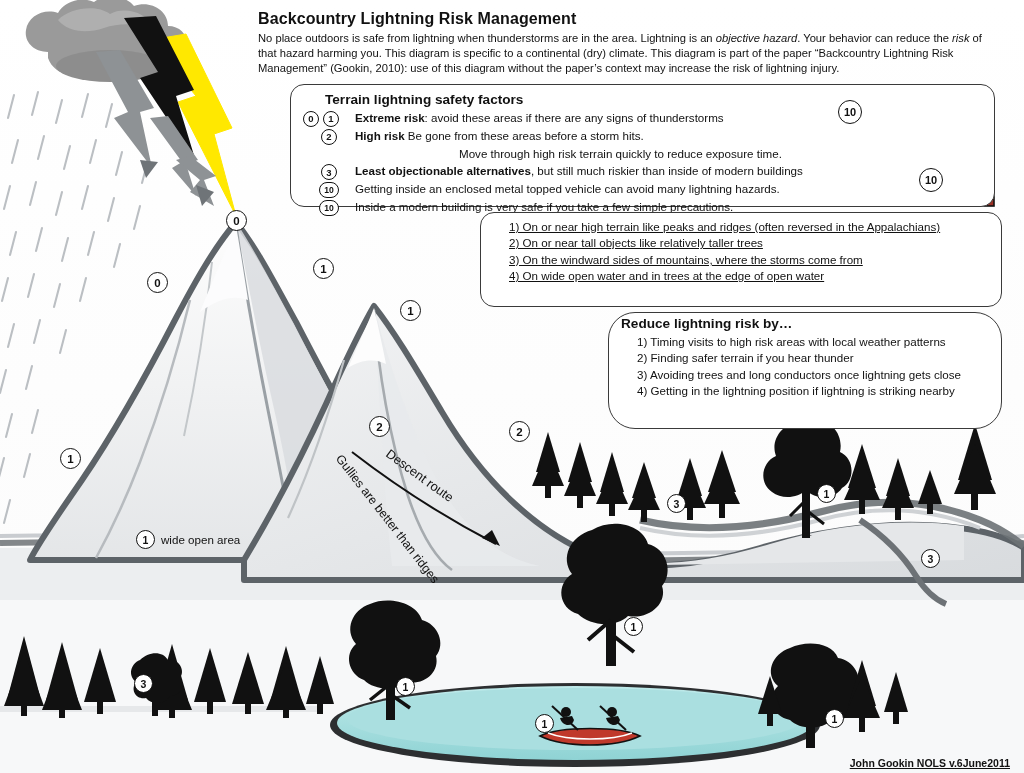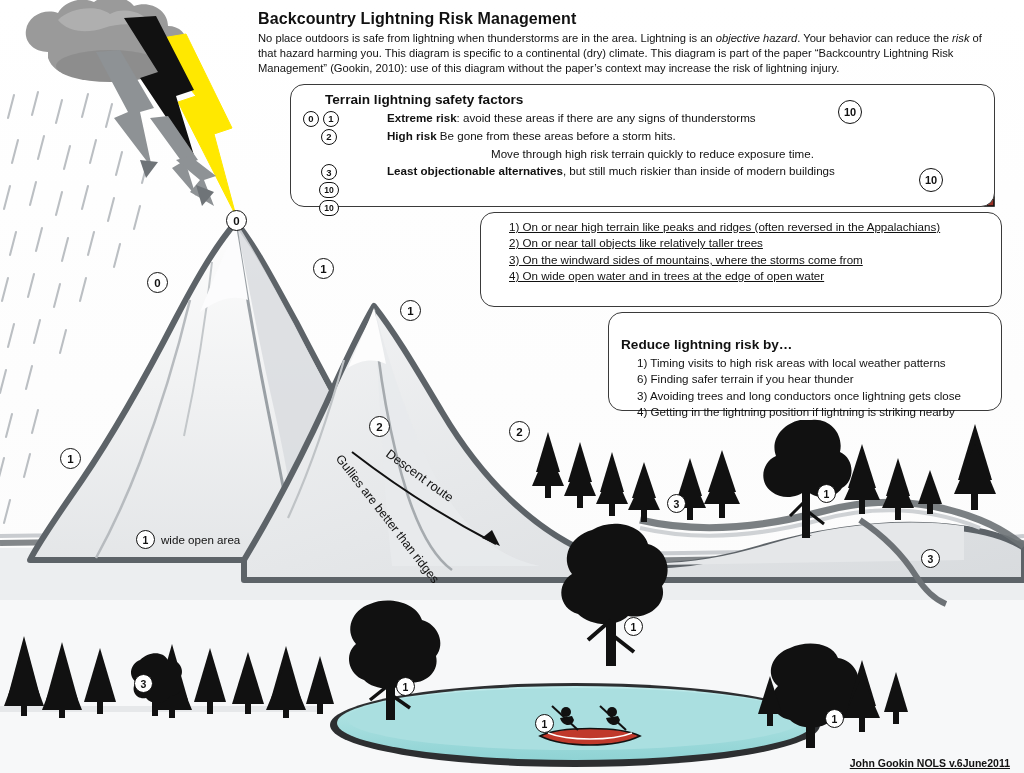--- a/index.html
+++ b/index.html
@@ -29,21 +29,21 @@
     background:#ffffff;
     border:1.6px solid #3a3a3a;
     border-radius:14px;
     box-sizing:border-box;
   }
   .panel h3{
     margin:0 0 3px 0;
     font-size:13.6px;font-weight:bold;color:#111;
   }
   .panel .line{
-    font-size:11.6px;line-height:16.4px;color:#111;margin-left:32px;
+    font-size:11.6px;line-height:16.4px;color:#111;
   }
   .panel .line b{font-weight:bold;}
 
   
   #panel-terrain{left:290px;top:84px;width:705px;height:123px;padding:7px 12px 0 12px;}
   #panel-terrain h3{margin-left:22px;}
   .factor-row{display:flex;align-items:flex-start;margin-top:1px;}
   .factor-badges{width:52px;flex:0 0 52px;display:flex;justify-content:flex-start;gap:4px;padding-top:1px;}
   .factor-text{flex:1;}
 
@@ -52,21 +52,21 @@
     display:inline-flex;align-items:center;justify-content:center;
     width:16px;height:16px;border-radius:50%;
     border:1.4px solid #111;background:#fff;
     font-size:9.5px;font-weight:bold;color:#111;line-height:1;
     box-sizing:border-box;
   }
   .badge.wide{width:20px;height:16px;border-radius:9px;font-size:8.6px;}
 
   #panel-strike{left:480px;top:212px;width:522px;height:95px;padding:6px 12px 0 12px;}
   #panel-strike .line{margin-left:16px;text-decoration:underline;}
-  #panel-reduce{left:608px;top:312px;width:394px;height:99px;padding:24px 12px 0 12px;}
+  #panel-reduce{left:608px;top:312px;width:394px;height:117px;padding:3px 12px 0 12px;border-radius:27px;}
   #panel-reduce .line{margin-left:16px;}
 
   
   .marker{
     position:absolute;
     width:21px;height:21px;border-radius:50%;
     border:1.7px solid #111;background:#fff;
     display:flex;align-items:center;justify-content:center;
     font-size:11.5px;font-weight:bold;color:#111;
     box-sizing:border-box;
@@ -402,40 +402,42 @@
       <div class="factor-badges">
         <span class="badge" style="margin-left:18px">3</span>
       </div>
       <div class="line factor-text"><b>Least objectionable alternatives</b><span>, but still much riskier than inside of modern buildings</span></div>
     </div>
 
     <div class="factor-row">
       <div class="factor-badges">
         <span class="badge wide" style="margin-left:16px">10</span>
       </div>
+      <div class="line factor-text">Getting inside an enclosed metal topped vehicle can avoid many lightning hazards.</div>
     </div>
 
     <div class="factor-row">
       <div class="factor-badges">
         <span class="badge wide" style="margin-left:16px">10</span>
       </div>
+      <div class="line factor-text">Inside a modern building is very safe if you take a few simple precautions.</div>
     </div>
   </div>
 
   <div class="panel" id="panel-strike">
     <div class="line">1) On or near high terrain like peaks and ridges (often reversed in the Appalachians)</div>
     <div class="line">2) On or near tall objects like relatively taller trees</div>
     <div class="line">3) On the windward sides of mountains, where the storms come from</div>
     <div class="line">4) On wide open water and in trees at the edge of open water</div>
   </div>
 
   <div class="panel" id="panel-reduce">
     <h3>Reduce lightning risk by…</h3>
     <div class="line">1) Timing visits to high risk areas with local weather patterns</div>
-    <div class="line">6) Finding safer terrain if you hear thunder</div>
+    <div class="line">2) Finding safer terrain if you hear thunder</div>
     <div class="line">3) Avoiding trees and long conductors once lightning gets close</div>
     <div class="line">4) Getting in the lightning position if lightning is striking nearby</div>
   </div>
 
   <div class="veh-num" style="left:838px;top:100px;width:24px;height:24px;">10</div>
   <div class="house-num" style="left:919px;top:168px;width:24px;height:24px;">10</div>
 
   <div class="marker" style="left:226px;top:210px">0</div>
   <div class="marker" style="left:147px;top:272px">0</div>
   <div class="marker" style="left:313px;top:258px">1</div>

